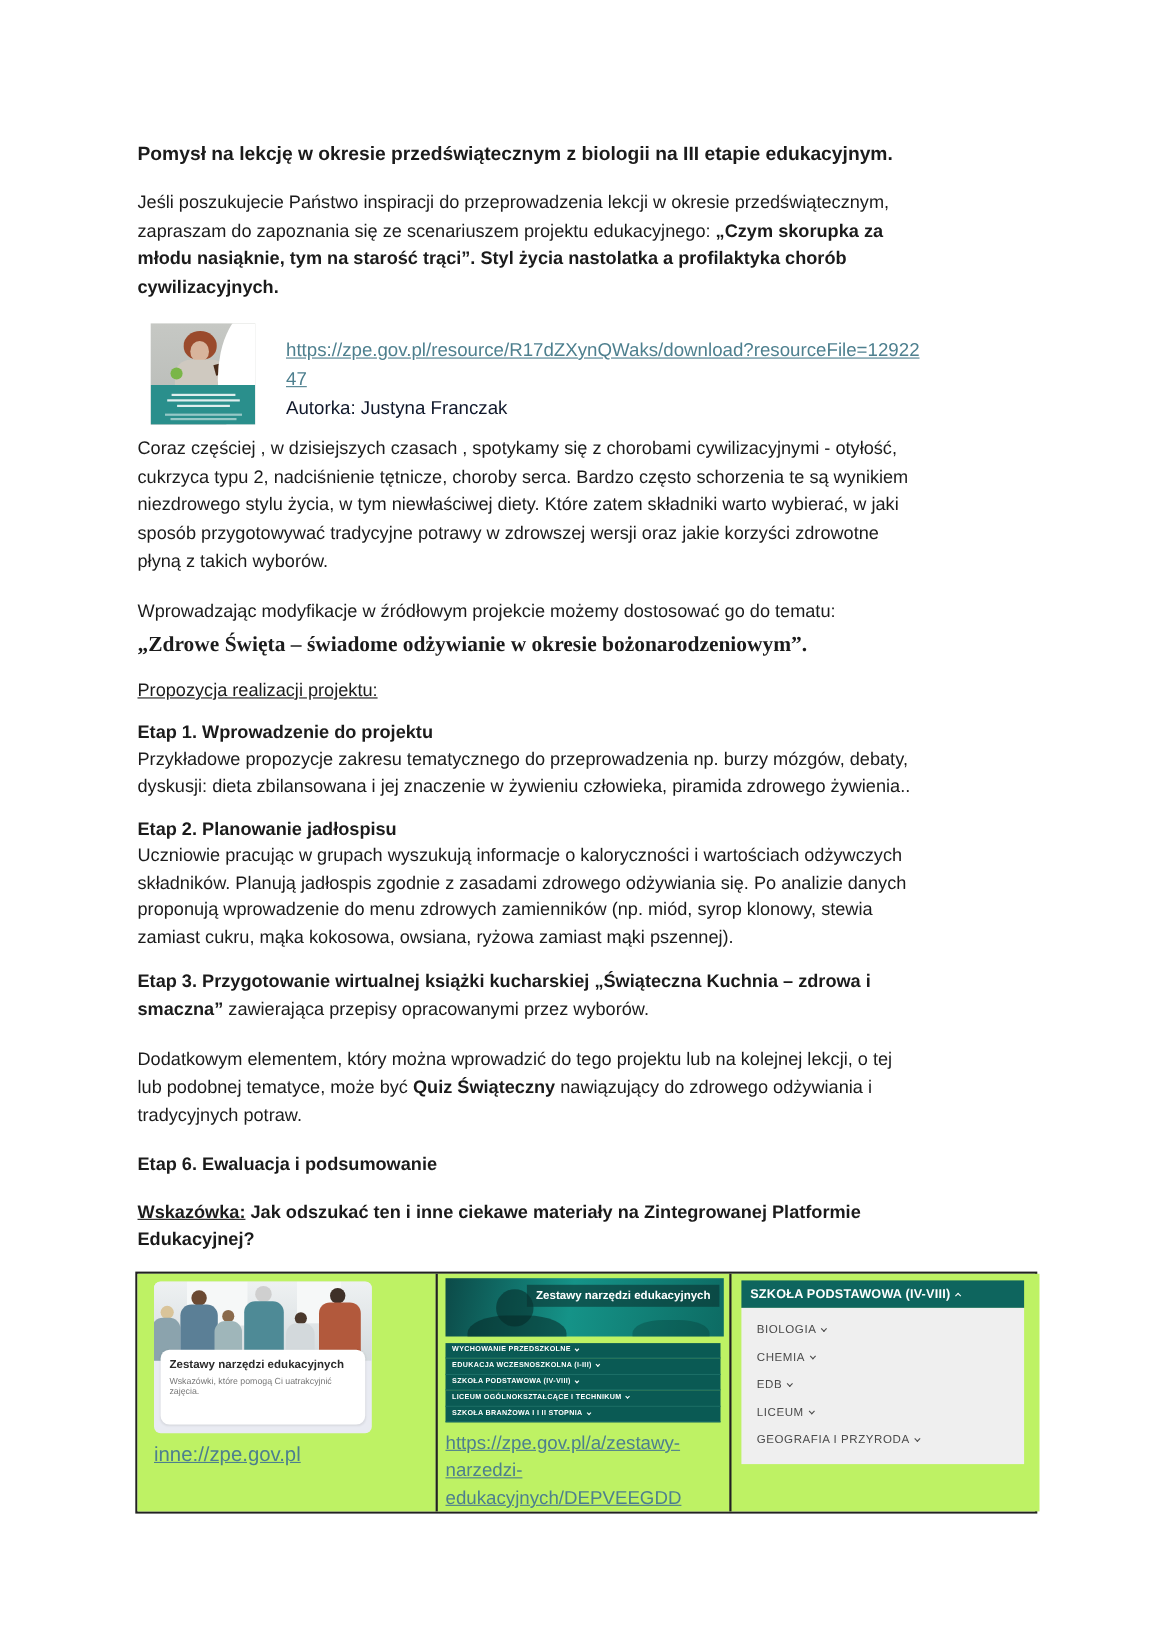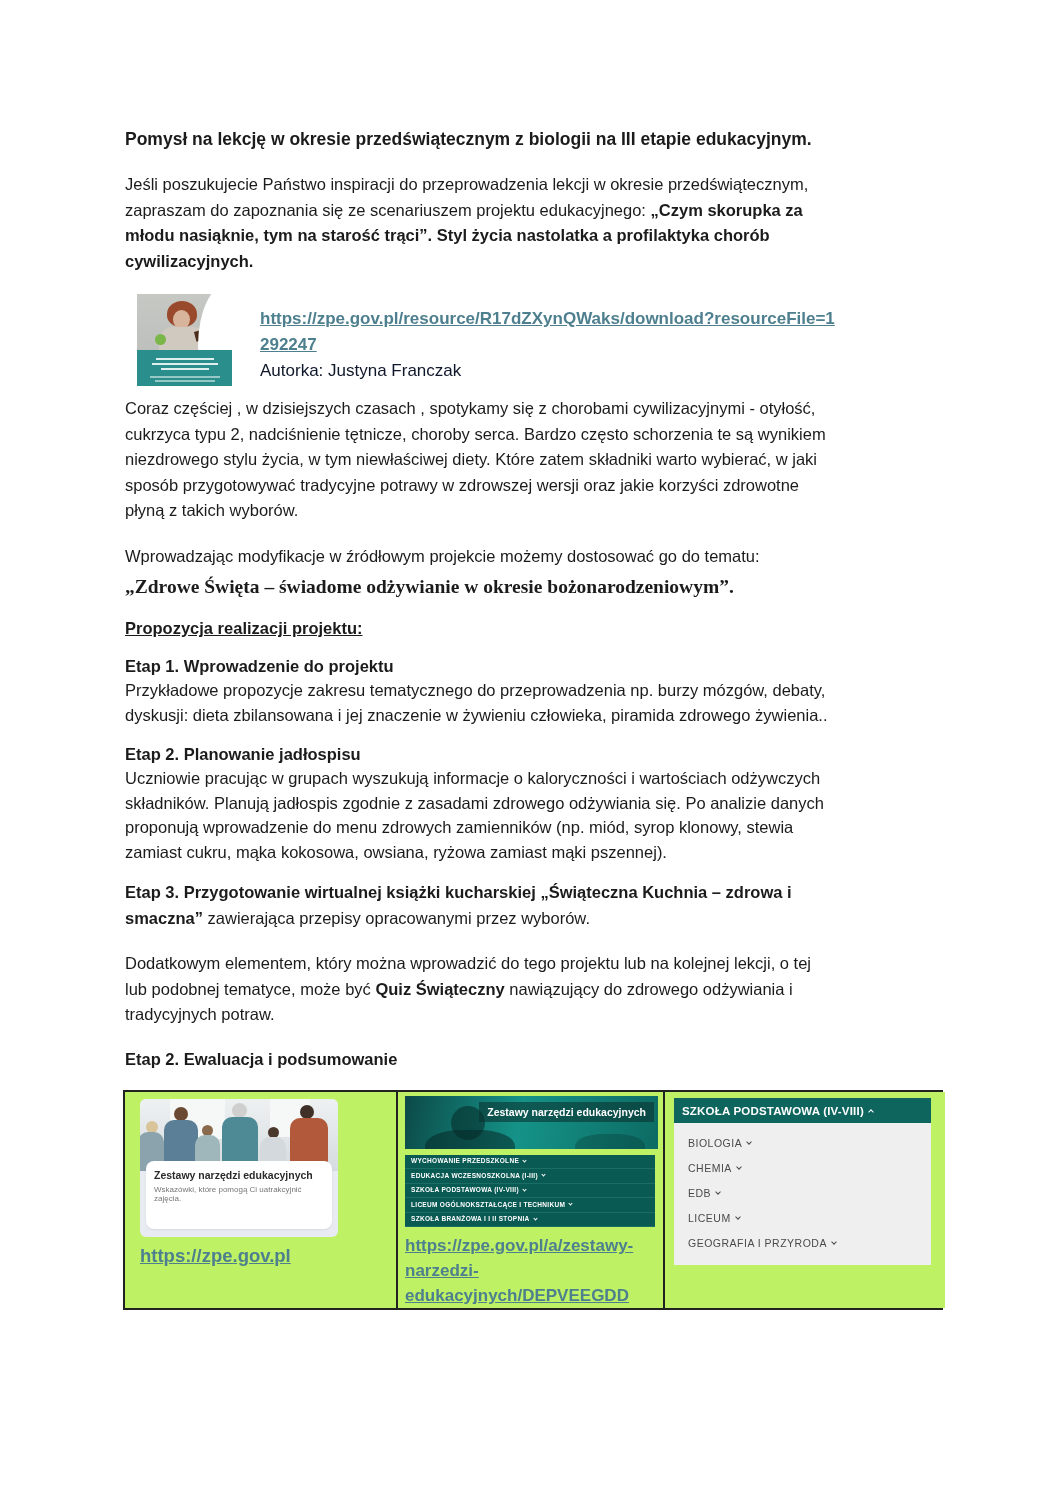--- a/index.html
+++ b/index.html
@@ -28,29 +28,29 @@
            background:#cfc9c0; border-radius:14px 14px 0 0; }
   .thumb .apple { position:absolute; left:18px; top:40px; width:11px; height:11px;
            background:#7ab648; border-radius:50%; }
   .thumb .choco { position:absolute; left:58px; top:36px; width:14px; height:10px;
            background:#4a2c1a; transform:rotate(-15deg); }
   .thumb .teal-band { position:absolute; left:0; bottom:0; width:100%; height:36px;
            background:#2a8f8c; }
   .thumb .tline { position:absolute; left:50%; transform:translateX(-50%);
            height:2px; background:rgba(255,255,255,.85); }
   .resource-meta { margin-left:28px; padding-top:12px; }
-  a.link { color:#4d7f8e; text-decoration:underline; cursor:pointer;font-weight:bold; }
+  a.link { color:#4d7f8e; text-decoration:underline; cursor:pointer; }
   .resource-link { display:block; font-size:17px; line-height:26px; width:580px;
            word-break:break-all; }
   .resource-author { font-size:17px; line-height:26px; color:#0f172a; }
 
   p.tight { margin-bottom:4px; }
   p.quote { font-family:"Liberation Serif", serif; font-size:19.5px; font-weight:bold;
            line-height:28px; margin:0 0 16px 0; }
-  p.heading-u { font-size:16.5px; font-weight:bold; text-decoration:underline;
+  p.heading-u { font-size:16.5px; font-weight:normal; text-decoration:underline;
            line-height:22px; margin:2px 0 16px 0; }
 
   .stage { margin:0 0 16px 0; }
   .stage-title { font-size:16.5px; font-weight:bold; line-height:23px; }
   .stage-body { font-size:16.5px; line-height:24.5px; }
   p.stage3 { line-height:25.5px; }
   .etap4 { font-size:16.5px; font-weight:bold; line-height:22px; margin:0 0 20px 0; }
   .tip { font-size:16.5px; font-weight:bold; line-height:25px; margin:0 0 16px 0; }
   .tip .u { text-decoration:underline; }
 
@@ -153,22 +153,23 @@
 
   <div class="stage">
     <div class="stage-title">Etap 2. Planowanie jadłospisu</div>
     <div class="stage-body">Uczniowie pracując w grupach wyszukują informacje o kaloryczności i wartościach odżywczych składników. Planują jadłospis zgodnie z zasadami zdrowego odżywiania się. Po analizie danych proponują wprowadzenie do menu zdrowych zamienników (np. miód, syrop klonowy, stewia zamiast cukru, mąka kokosowa, owsiana, ryżowa zamiast mąki pszennej).</div>
   </div>
 
   <p class="body stage3"><b>Etap 3. Przygotowanie wirtualnej książki kucharskiej „Świąteczna Kuchnia – zdrowa i smaczna”</b><span> zawierająca przepisy opracowanymi przez wyborów.</span></p>
 
   <p class="body"><span>Dodatkowym elementem, który można wprowadzić do tego projektu lub na kolejnej lekcji, o tej  lub podobnej tematyce, może być </span><b>Quiz Świąteczny</b><span> nawiązujący do zdrowego odżywiania i tradycyjnych potraw.</span></p>
 
-  <p class="etap4">Etap 2. Ewaluacja i podsumowanie</p>
-
+  <p class="etap4">Etap 6. Ewaluacja i podsumowanie</p>
+
+  <p class="tip"><b class="u">Wskazówka:</b><b> Jak odszukać ten i inne ciekawe materiały na Zintegrowanej Platformie Edukacyjnej?</b></p>
 
   <div class="shots">
 
     <div class="cell c1">
       <div class="zpe-card-wrap">
         <div class="photo1">
           <div class="win" style="left:30px;top:0;width:55px;height:40px;"></div>
           <div class="win" style="left:130px;top:0;width:40px;height:38px;"></div>
           <div class="p-head" style="left:6px;top:22px;width:12px;height:12px;background:#d9c49a;"></div>
           <div class="p-torso" style="left:-2px;top:33px;width:26px;height:40px;background:#8ba3ad;"></div>
@@ -181,21 +182,21 @@
           <div class="p-head" style="left:128px;top:28px;width:11px;height:11px;background:#4a382c;"></div>
           <div class="p-torso" style="left:120px;top:38px;width:26px;height:36px;background:#d3d9dc;"></div>
           <div class="p-head" style="left:160px;top:6px;width:14px;height:14px;background:#3f3028;"></div>
           <div class="p-torso" style="left:150px;top:19px;width:38px;height:55px;background:#b2593c;"></div>
         </div>
         <div class="white-card">
           <div class="card-title">Zestawy narzędzi edukacyjnych</div>
           <div class="card-sub">Wskazówki, które pomogą Ci uatrakcyjnić zajęcia.</div>
         </div>
       </div>
-      <a class="link big-link">https://zpe.gov.pl</a>
+      <a class="link big-link">inne://zpe.gov.pl</a>
     </div>
 
     <div class="cell c2">
       <div class="banner">
         <div class="sil" style="left:46px;top:10px;width:34px;height:34px;"></div>
         <div class="sil" style="left:20px;top:34px;width:90px;height:40px;border-radius:40% 40% 0 0;"></div>
         <div class="sil" style="left:170px;top:38px;width:70px;height:30px;border-radius:40% 40% 0 0;opacity:.5;"></div>
         <div class="banner-label">Zestawy narzędzi edukacyjnych</div>
       </div>
       <div class="menu">

